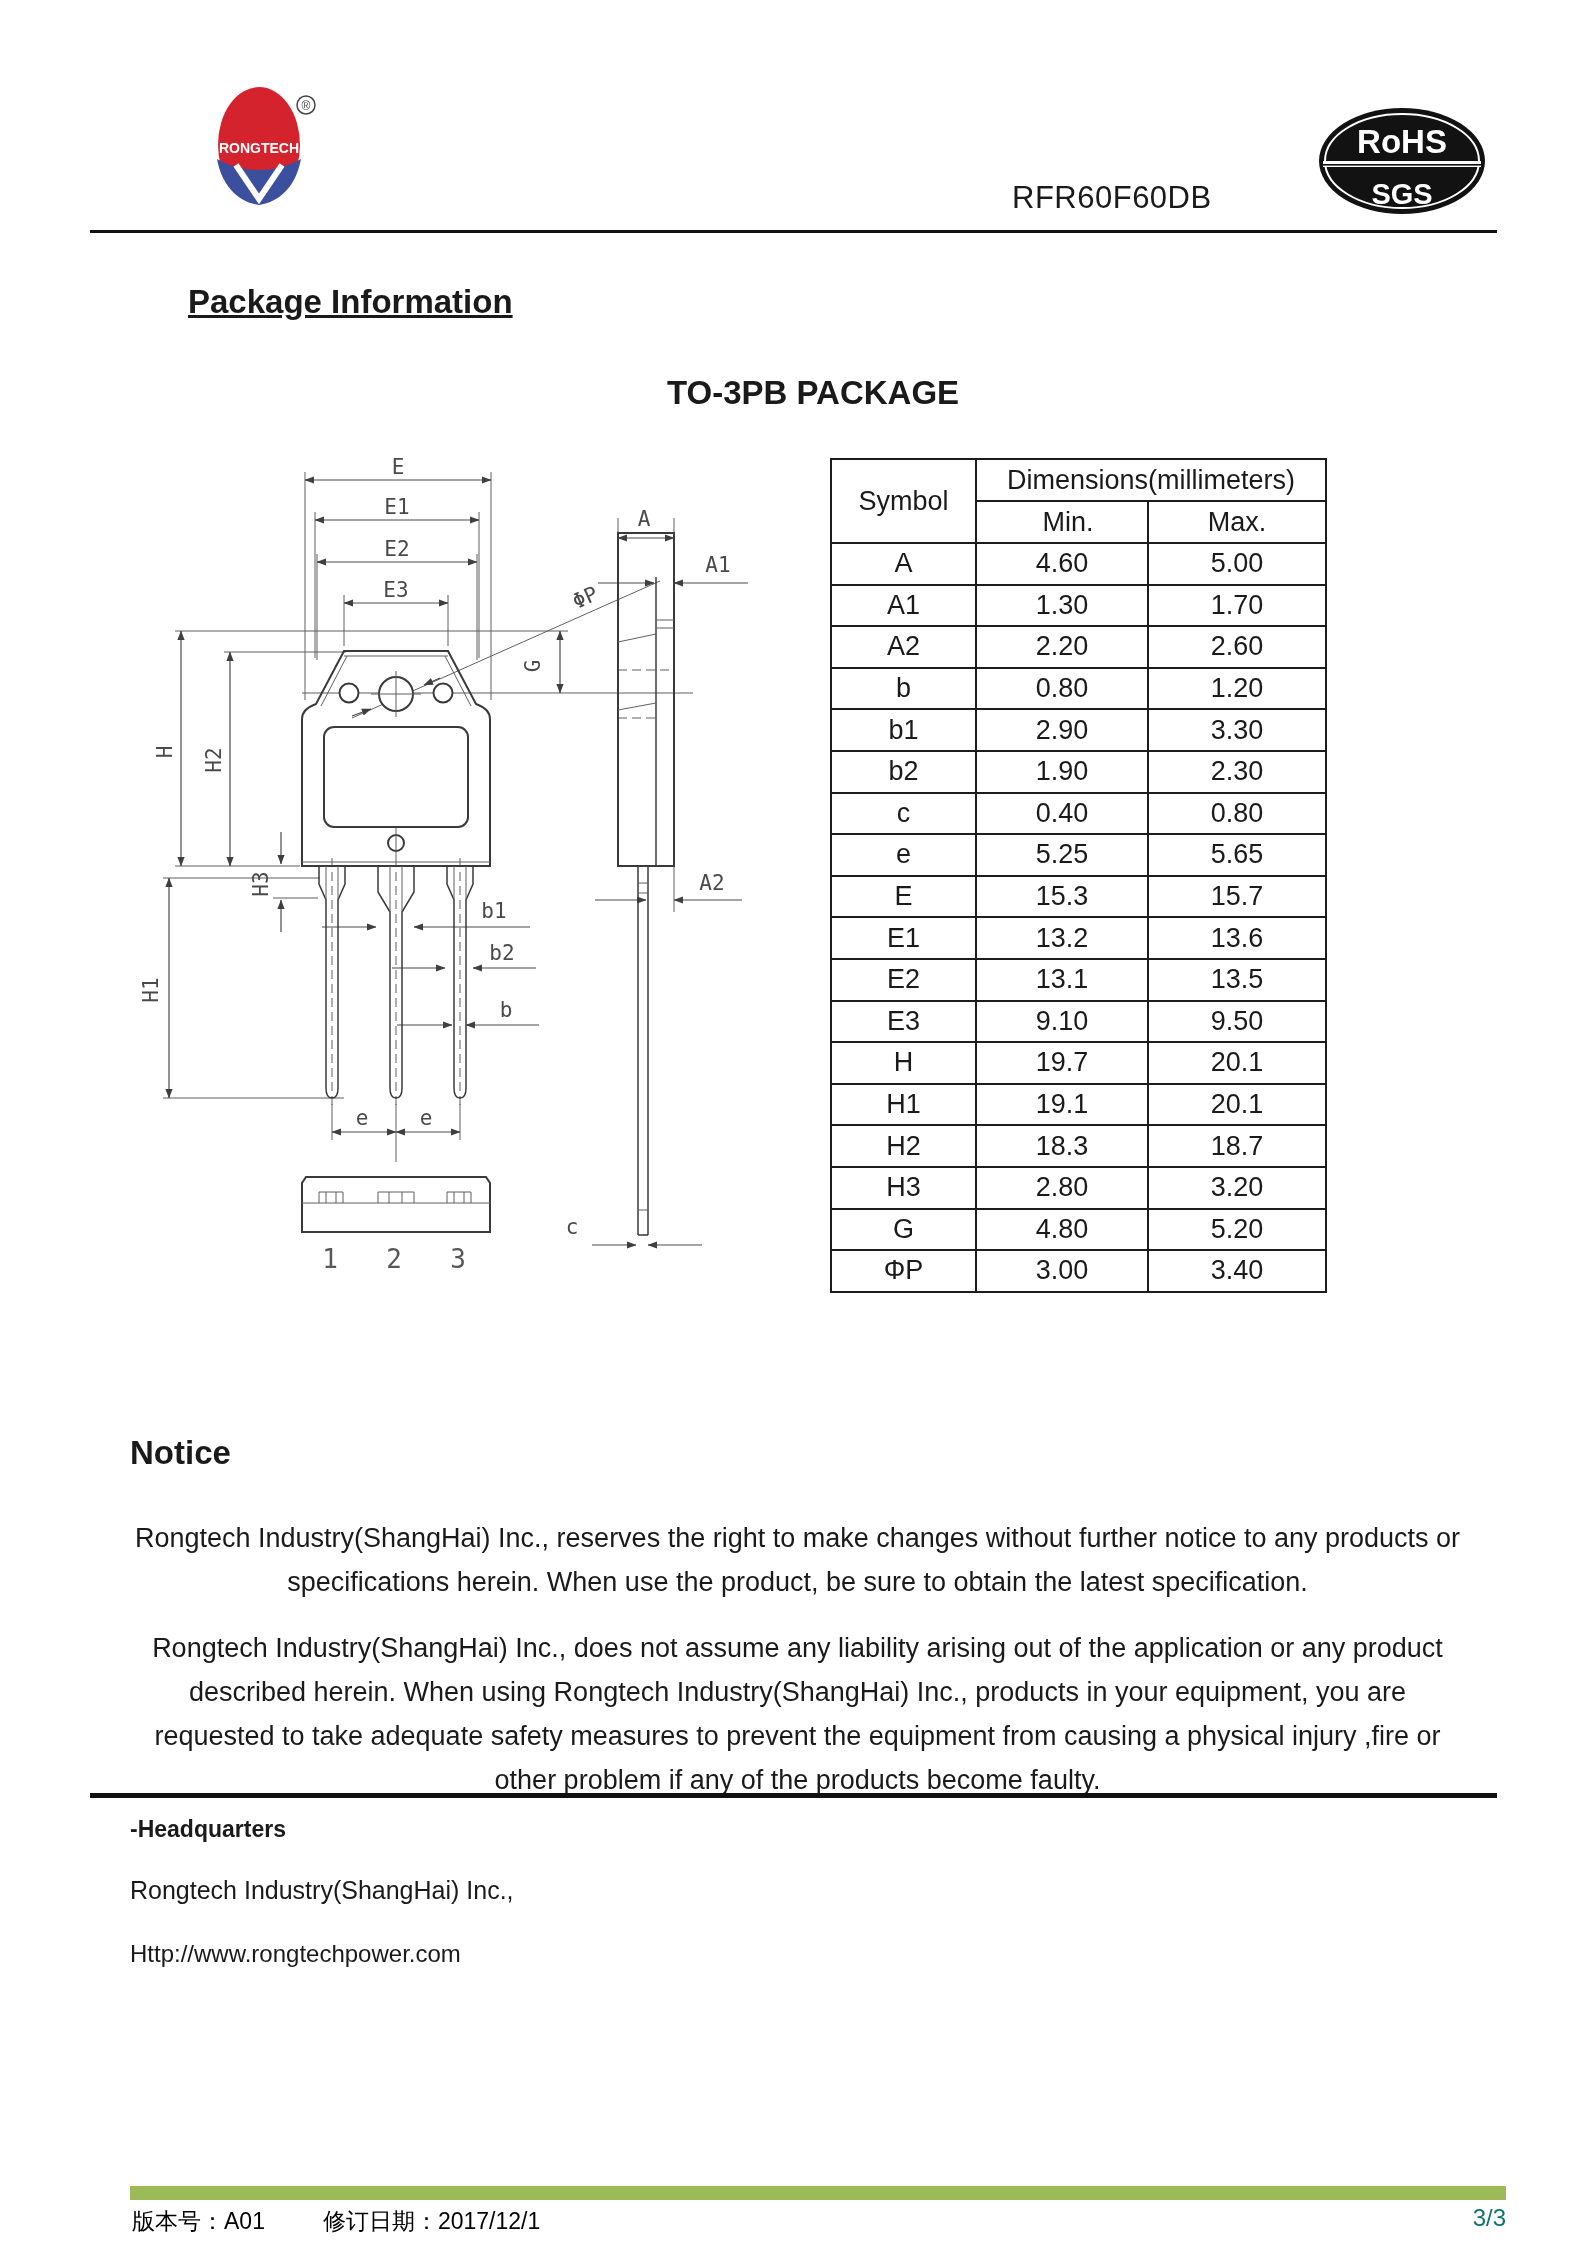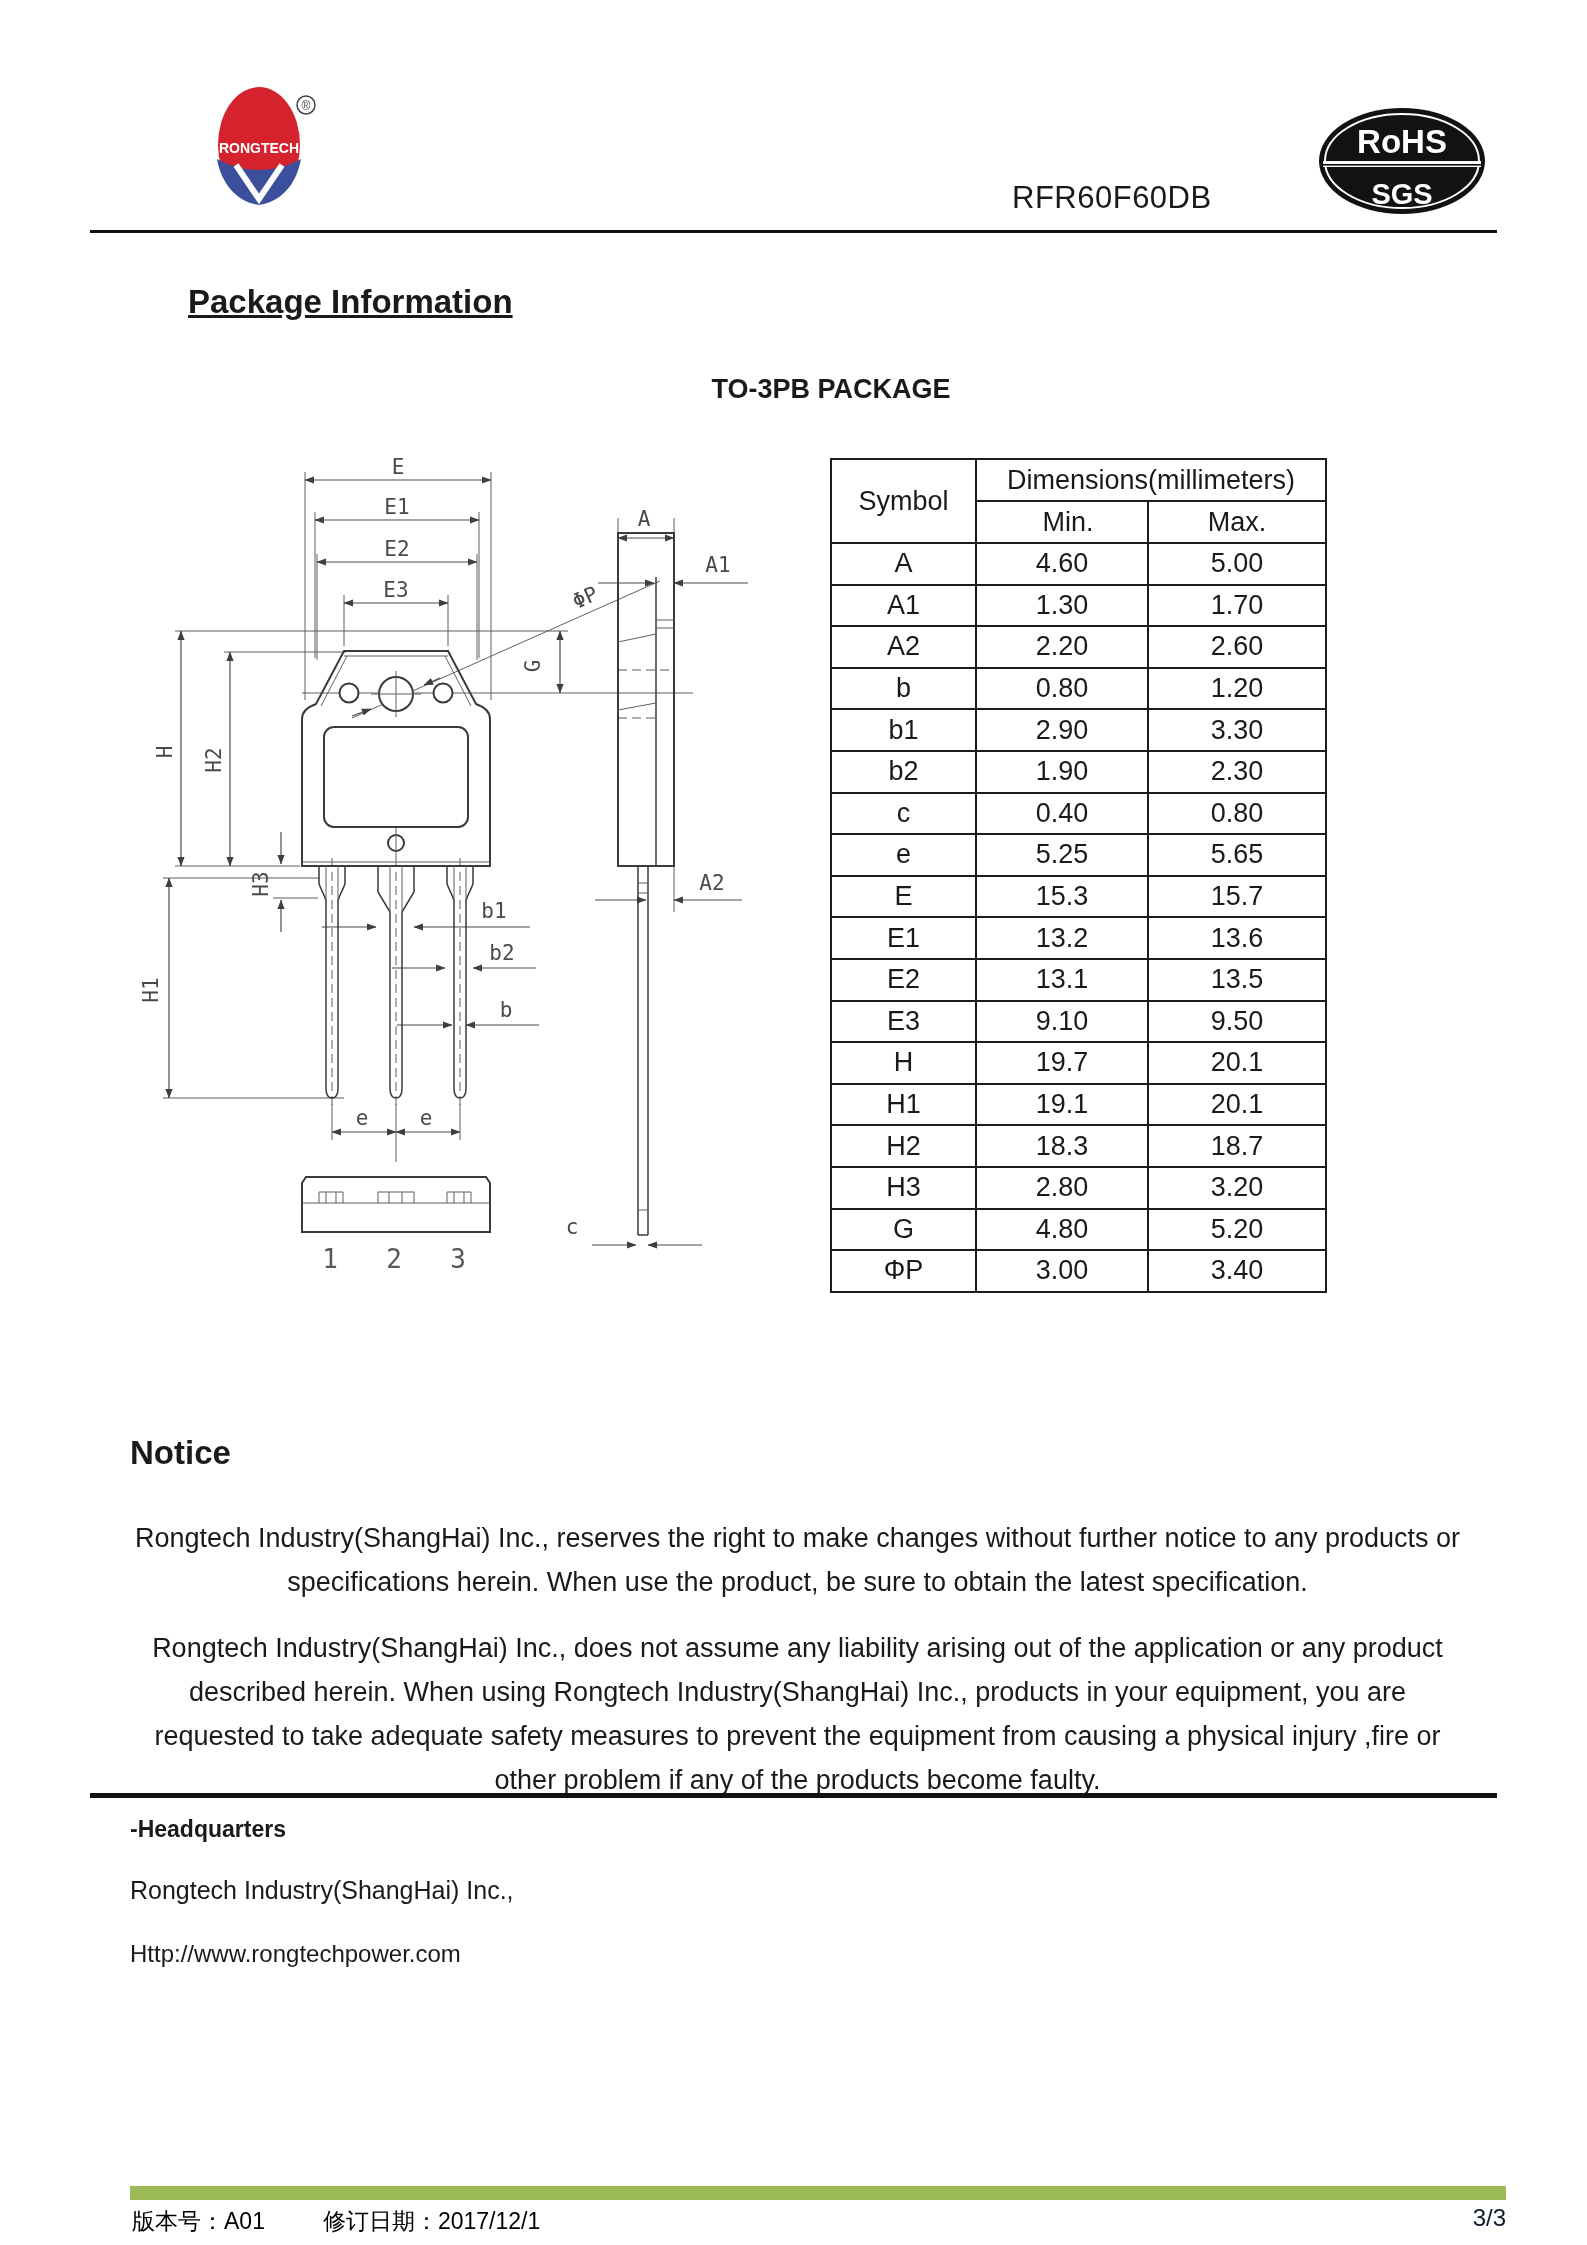--- a/index.html
+++ b/index.html
@@ -4,21 +4,21 @@
 <style>
   html,body{margin:0;padding:0;background:#e8e8e8;}
   #page{position:relative;width:1587px;height:2245px;background:#ffffff;margin:0 auto;
         font-family:"Liberation Sans",sans-serif;color:#1a1a1a;overflow:hidden;}
   .abs{position:absolute;}
   
   #part-number{left:1012px;top:180px;font-size:31px;font-weight:normal;letter-spacing:0.5px;}
   #header-rule{left:90px;top:230px;width:1407px;height:3px;background:#111;}
   
   #pkg-info{left:188px;top:283px;font-size:33px;font-weight:bold;text-decoration:underline;}
-  #pkg-title{left:601px;top:374px;width:460px;text-align:center;font-size:27px;font-weight:bold;}
+  #pkg-title{left:583px;top:374px;width:460px;text-align:center;font-size:33px;font-weight:bold;}
   
   #dim-table{left:830px;top:458px;border-collapse:collapse;table-layout:fixed;}
   #dim-table td,#dim-table th{border:2px solid #1c1c1c;text-align:center;vertical-align:middle;
       font-size:27px;font-weight:normal;padding:0;background:#fff;}
   #dim-table .c-sym{width:143px;margin-top:40px;}
   #dim-table .c-min{width:158px;padding-left:12px;}
   #dim-table .c-max{width:176px;}
   #dim-table .hrow td{height:40px;}
   #dim-table .drow td{height:39.6px;}
   
@@ -28,21 +28,21 @@
   #para2{top:1626px;}
   #hq-rule{left:90px;top:1793px;width:1407px;height:5px;background:#111;}
   #hq-label{left:130px;top:1816px;font-size:23px;font-weight:bold;}
   #hq-company{left:130px;top:1876px;font-size:25px;}
   #hq-site{left:130px;top:1940px;font-size:24px;}
   
   #footer-bar{left:130px;top:2186px;width:1376px;height:14px;background:#9cba58;}
   #footer-left{left:132px;top:2206px;font-size:23px;color:#000000;
       font-family:"Liberation Sans","DejaVu Sans",sans-serif;}
   #footer-left span{margin-right:58px;}
-  #footer-page{left:1406px;top:2204px;width:100px;text-align:right;font-size:24px;color:#0f172a;}
+  #footer-page{left:1406px;top:2204px;width:100px;text-align:right;font-size:24px;color:#0f766e;}
   
   #drawing{left:90px;top:420px;}
   #drawing .thin{stroke:#5f5f5f;stroke-width:1;fill:none;}
   #drawing .dash{stroke:#5f5f5f;stroke-width:1;fill:none;stroke-dasharray:9 5;}
   #drawing .dim{stroke:#4a4a4a;stroke-width:1.2;fill:none;}
   #drawing .ol{stroke:#3a3a3a;stroke-width:2;fill:none;}
   #drawing .ol15{stroke:#3a3a3a;stroke-width:1.5;fill:none;}
   #drawing .olw{stroke:#3a3a3a;stroke-width:2;fill:#ffffff;}
   #drawing text{font-family:"DejaVu Sans Mono",monospace;font-size:21px;fill:#4a4a4a;}
   #drawing text.pin{font-size:26px;fill:#585858;}

